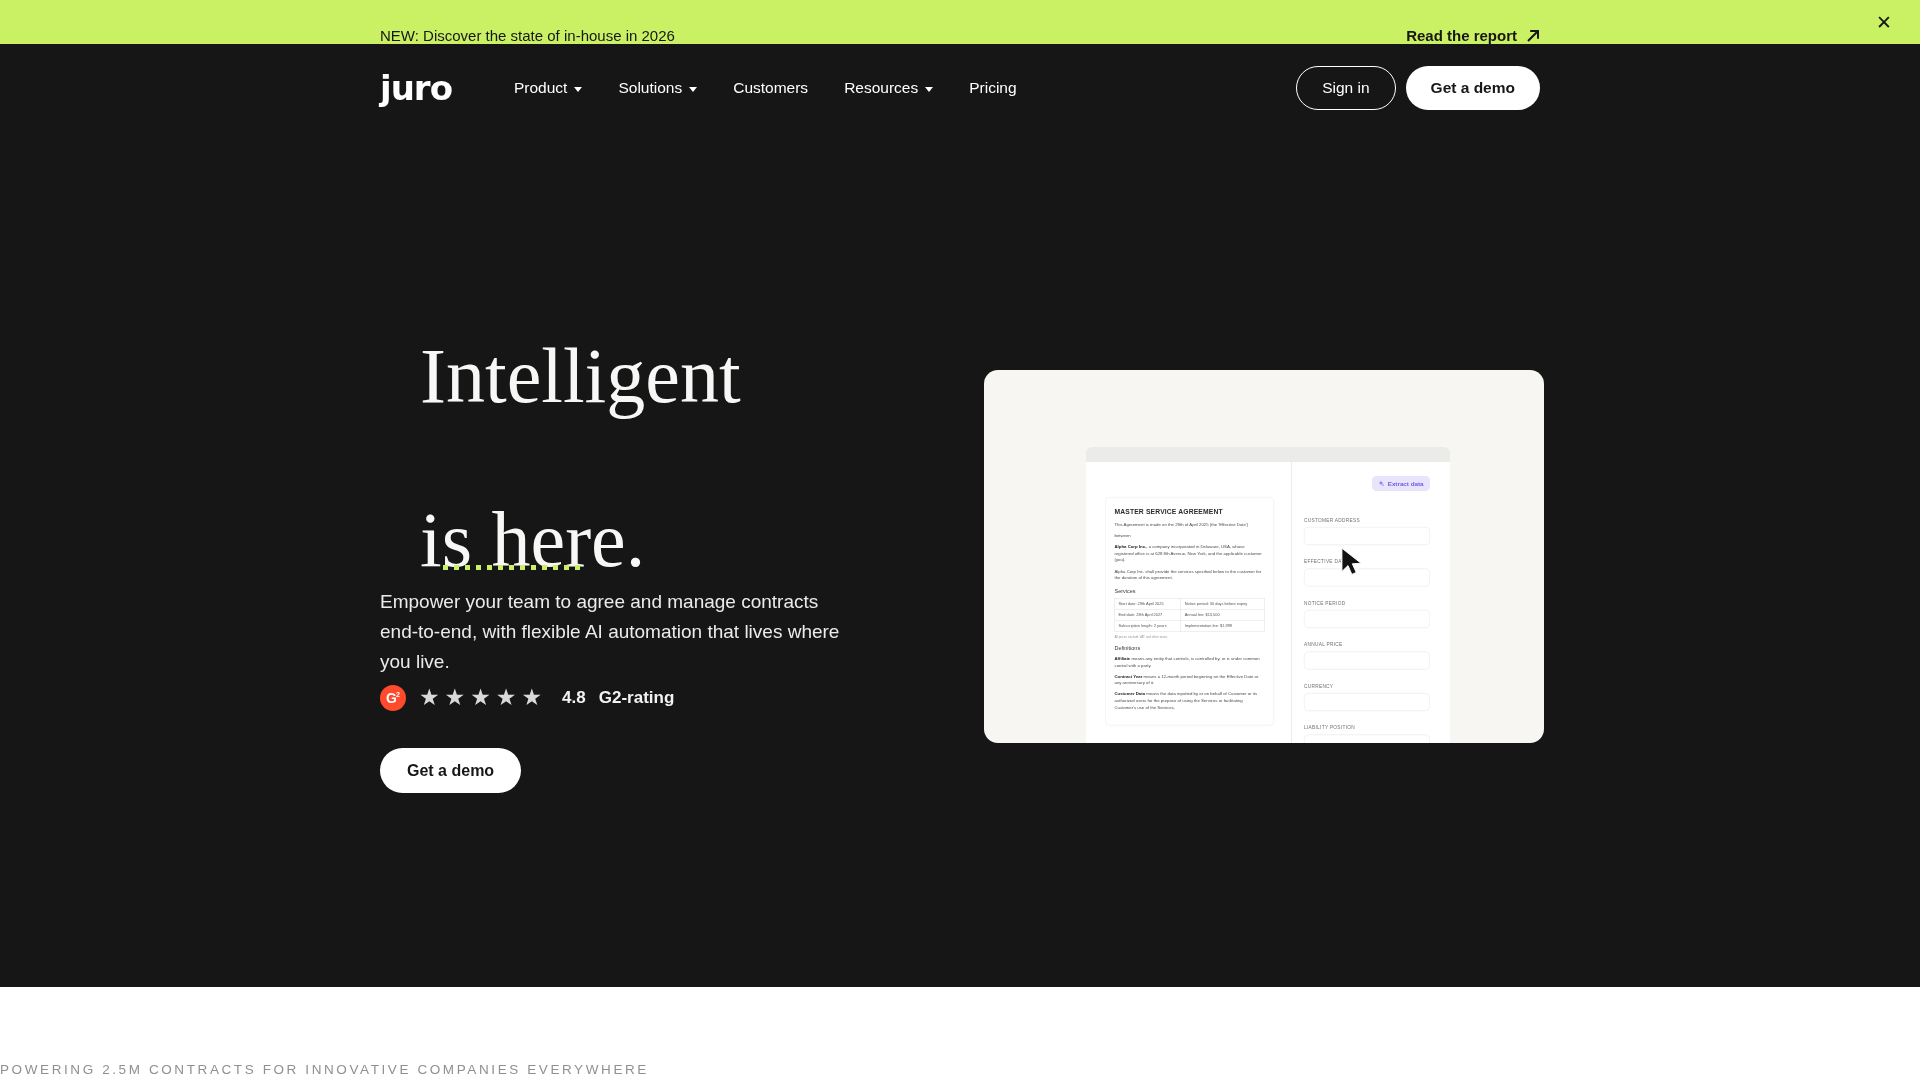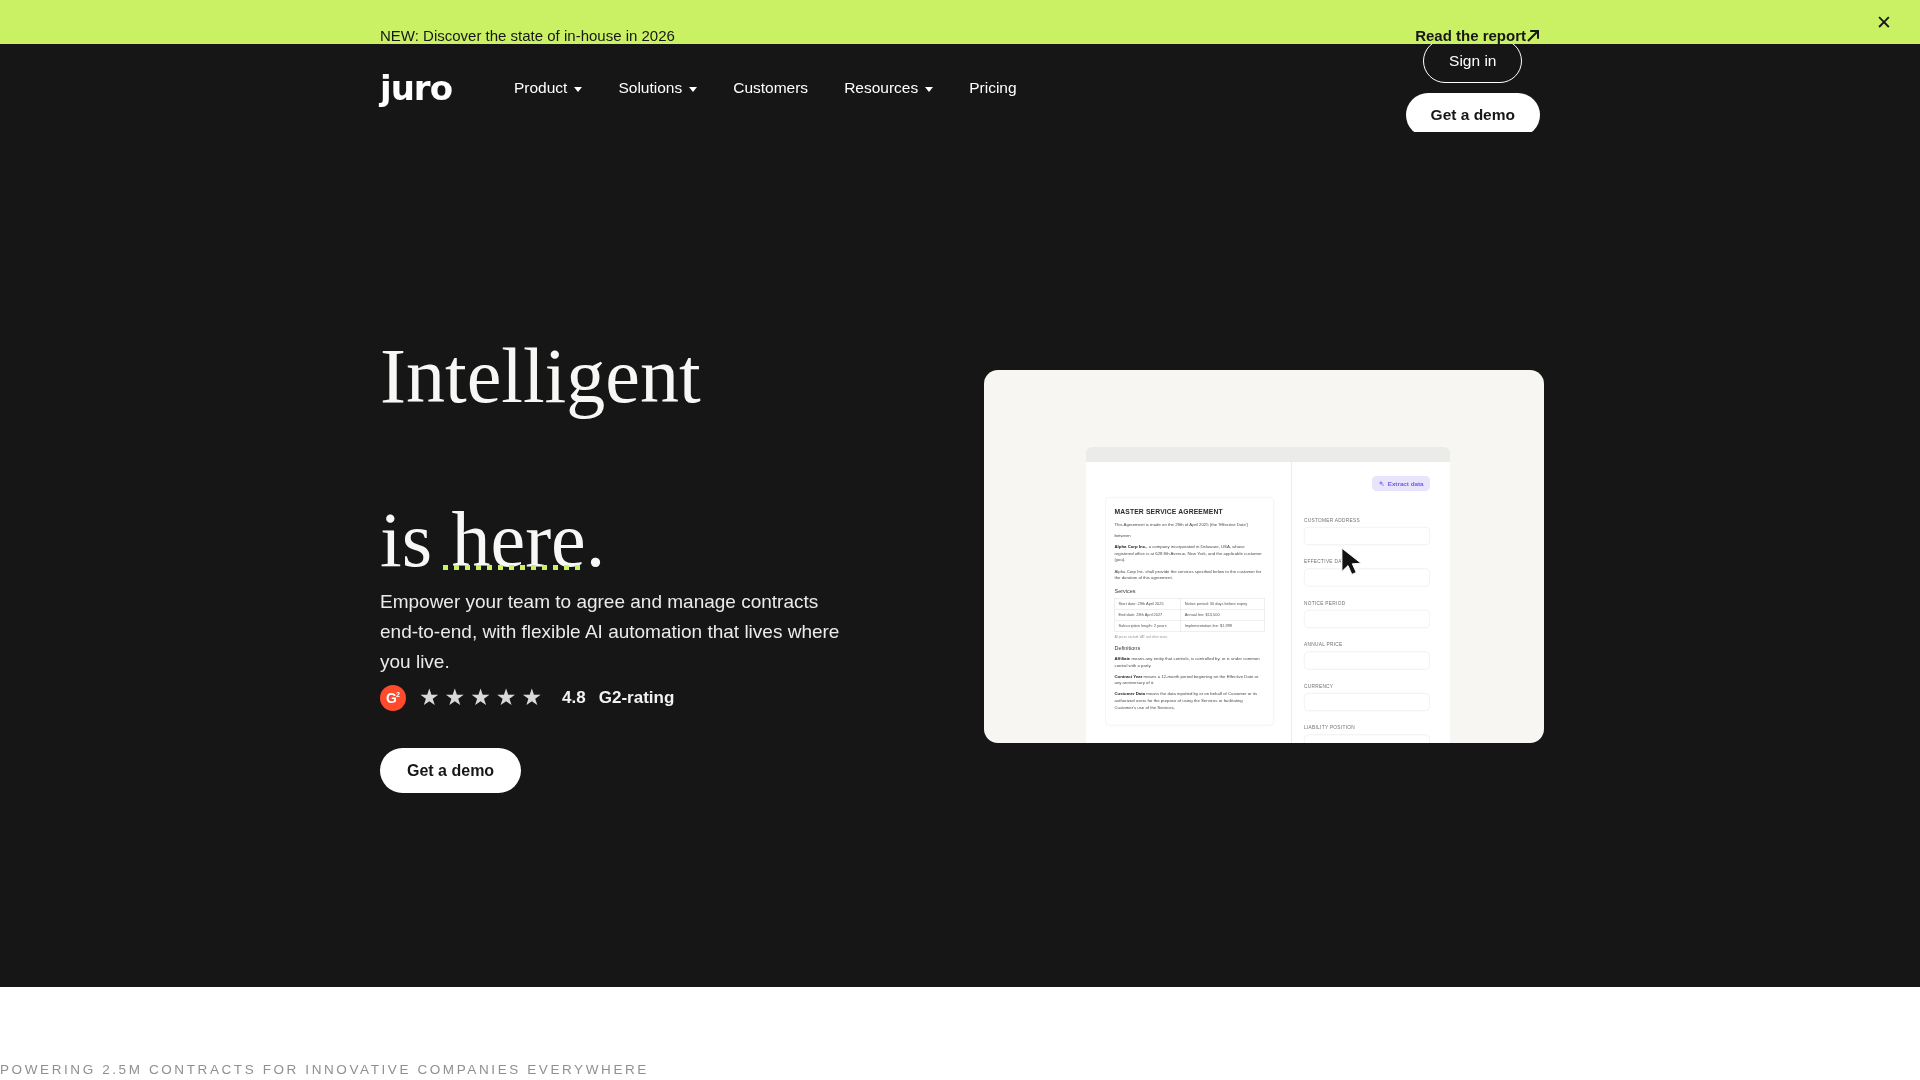--- a/index.html
+++ b/index.html
@@ -4,48 +4,48 @@
 <style>
   * { margin:0; padding:0; box-sizing:border-box; }
   html,body { width:1920px; height:1080px; overflow:hidden; background:#fff;
               font-family:"Liberation Sans",sans-serif; }
 
   
   .banner { height:44px; background:#c9f163; position:relative;
             display:flex; align-items:flex-end; }
   .banner-inner { display:flex; align-items:center; justify-content:space-between; width:1160px; margin:0 auto; }
   .banner-text { font-size:15px; color:#171717; }
-  .banner-link { display:flex; align-items:center; font-size:15px; font-weight:600;
+  .banner-link { display:flex; align-items:center; gap:9px; font-size:15px; font-weight:600;
                  color:#171717; cursor:pointer; }
   .banner-close { position:absolute; right:24px; top:50%; transform:translateY(-50%);
                   width:24px; height:24px; display:flex; align-items:center; justify-content:center;
                   font-size:19px; color:#171717; cursor:pointer; font-weight:400; }
 
   
   .topnav { background:#161616; height:88px; display:flex; align-items:center; }
   .nav-inner { width:1160px; margin:0 auto; display:flex; align-items:center; }
   .logo { font-family:"DejaVu Sans",sans-serif; font-weight:700; font-size:34px;
           color:#fff; letter-spacing:-1px; cursor:pointer; }
   .nav-links { display:flex; gap:36px; margin-left:62px; }
   .nav-link { color:#fff; font-size:15.5px; font-weight:500; display:flex;
               align-items:center; gap:7px; cursor:pointer; }
   .caret { width:0; height:0; border-left:4.5px solid transparent;
            border-right:4.5px solid transparent; border-top:5px solid #fff; margin-top:2px; }
-  .nav-right { margin-left:auto; display:flex; gap:10px; align-items:center;flex-direction:column; }
+  .nav-right { margin-left:auto; display:flex; gap:10px; align-items:center; }
   .btn { border-radius:24px; font-size:15.5px; font-weight:500; padding:0 25px; height:44px;
          display:inline-flex; align-items:center; justify-content:center; cursor:pointer; }
   .btn-outline { border:1px solid #fff; color:#fff; background:transparent; }
   .btn-white   { background:#fff; color:#171717; border:none; font-weight:600; }
 
   
   .hero { background:#161616; height:855px; position:relative; }
   .hero-inner { width:1160px; margin:0 auto; position:relative; height:100%; }
   .hero-text { position:absolute; left:0; top:203px; width:560px; }
   .hero-h1 { font-family:"Liberation Serif","DejaVu Serif",serif; font-weight:400;
-             font-size:78px; line-height:1.05; color:#f7f7f5; }
+             font-size:78px; line-height:1.05; color:#f7f7f5;margin-left:40px; }
   .hero-dots { position:absolute; left:63px; top:230px; width:138px; height:5px;
                background:repeating-linear-gradient(90deg,#c9f163 0 5px,transparent 5px 11px); }
   .hero-para { position:absolute; left:0; top:252px; width:480px; font-size:19px;
                line-height:1.58; color:#ebebea; }
   .rating-row { position:absolute; left:0; top:349px; display:flex; align-items:center; gap:13px; }
   .g2-badge { width:26px; height:26px; border-radius:50%; background:#ff4a2c; color:#fff;
               display:flex; align-items:center; justify-content:center; font-weight:700;
               font-size:14px; line-height:1; }
   .g2-badge .sup { font-size:7px; margin-left:-1px; margin-top:-6px; }
   .stars { font-size:23px; letter-spacing:5px; color:#d9d9d9; }

